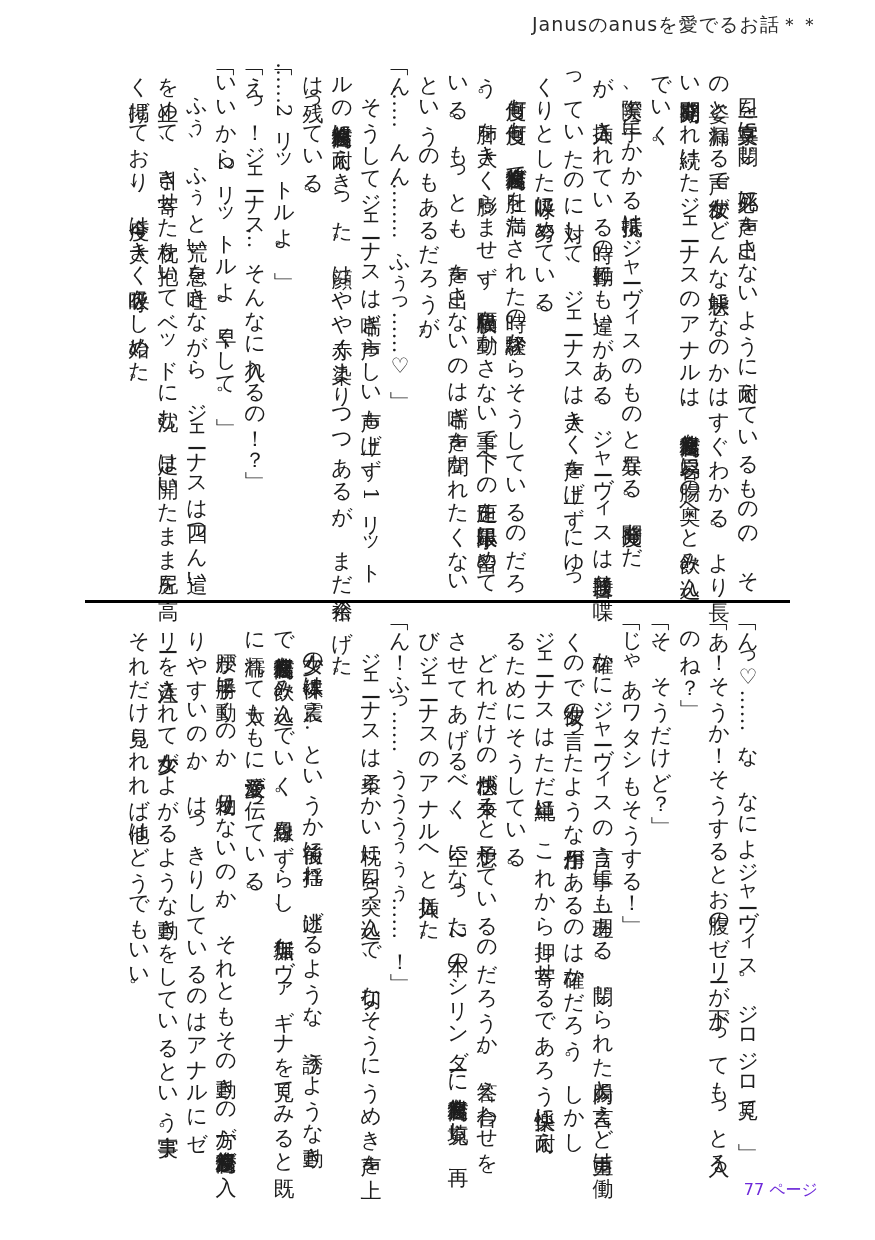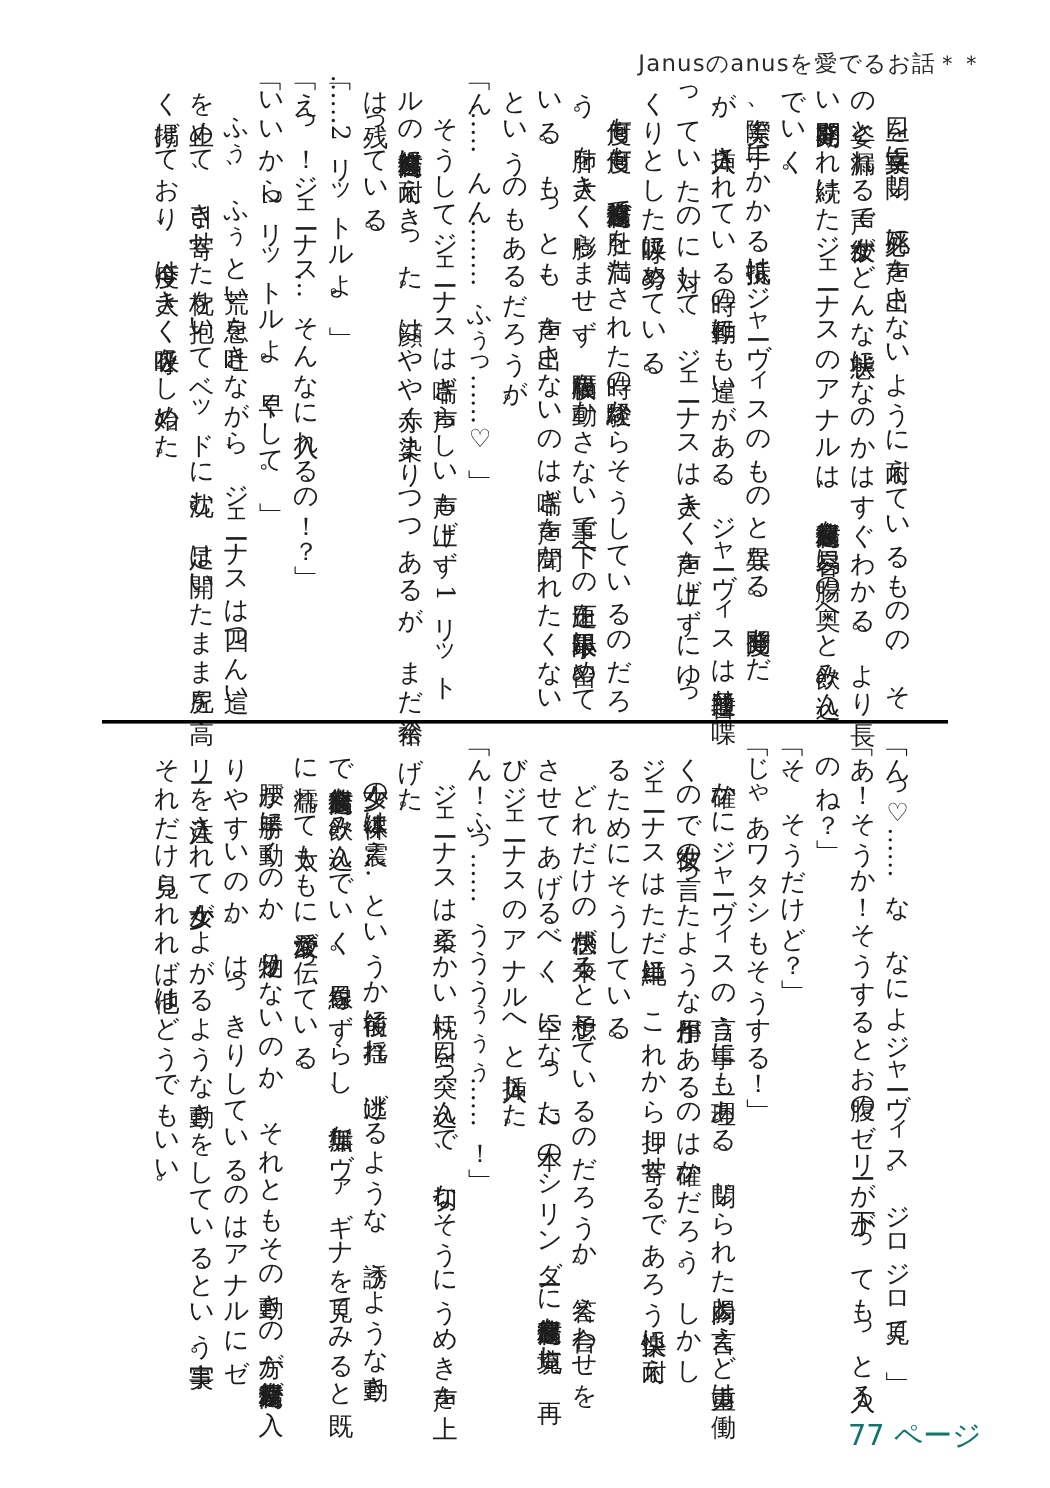--- a/index.html
+++ b/index.html
@@ -5,21 +5,21 @@
   html,body{margin:0;padding:0;background:#ffffff;}
   .page{
     position:relative;
     width:875px;height:1240px;
     background:#ffffff;
     overflow:hidden;
     color:#1d1d1d;
   }
   .header-title{
     position:absolute;
-    top:40px;right:55px;
+    top:12px;right:55px;
     font-family:"DejaVu Sans","Liberation Sans",sans-serif;
     font-size:19px;
     letter-spacing:1px;
     color:#2a2a2a;
     white-space:nowrap;
   }
   .vtext{
     position:absolute;
     right:113px;
     writing-mode:vertical-rl;
@@ -37,22 +37,22 @@
   .divider{
     position:absolute;
     left:85px;top:600px;
     width:705px;height:3px;
     background:#000000;
   }
   .page-number{
     position:absolute;
     top:1180px;right:57px;
     font-family:"DejaVu Sans","Liberation Sans",sans-serif;
-    font-size:24px;
-    color:#0f766e;
+    font-size:16px;
+    color:#6d28d9;
     white-space:nowrap;
   }
 </style>
 </head>
 <body>
 
 <div class="page">
 
   <div class="header-title">Janusのanusを愛でるお話＊＊</div>
 

